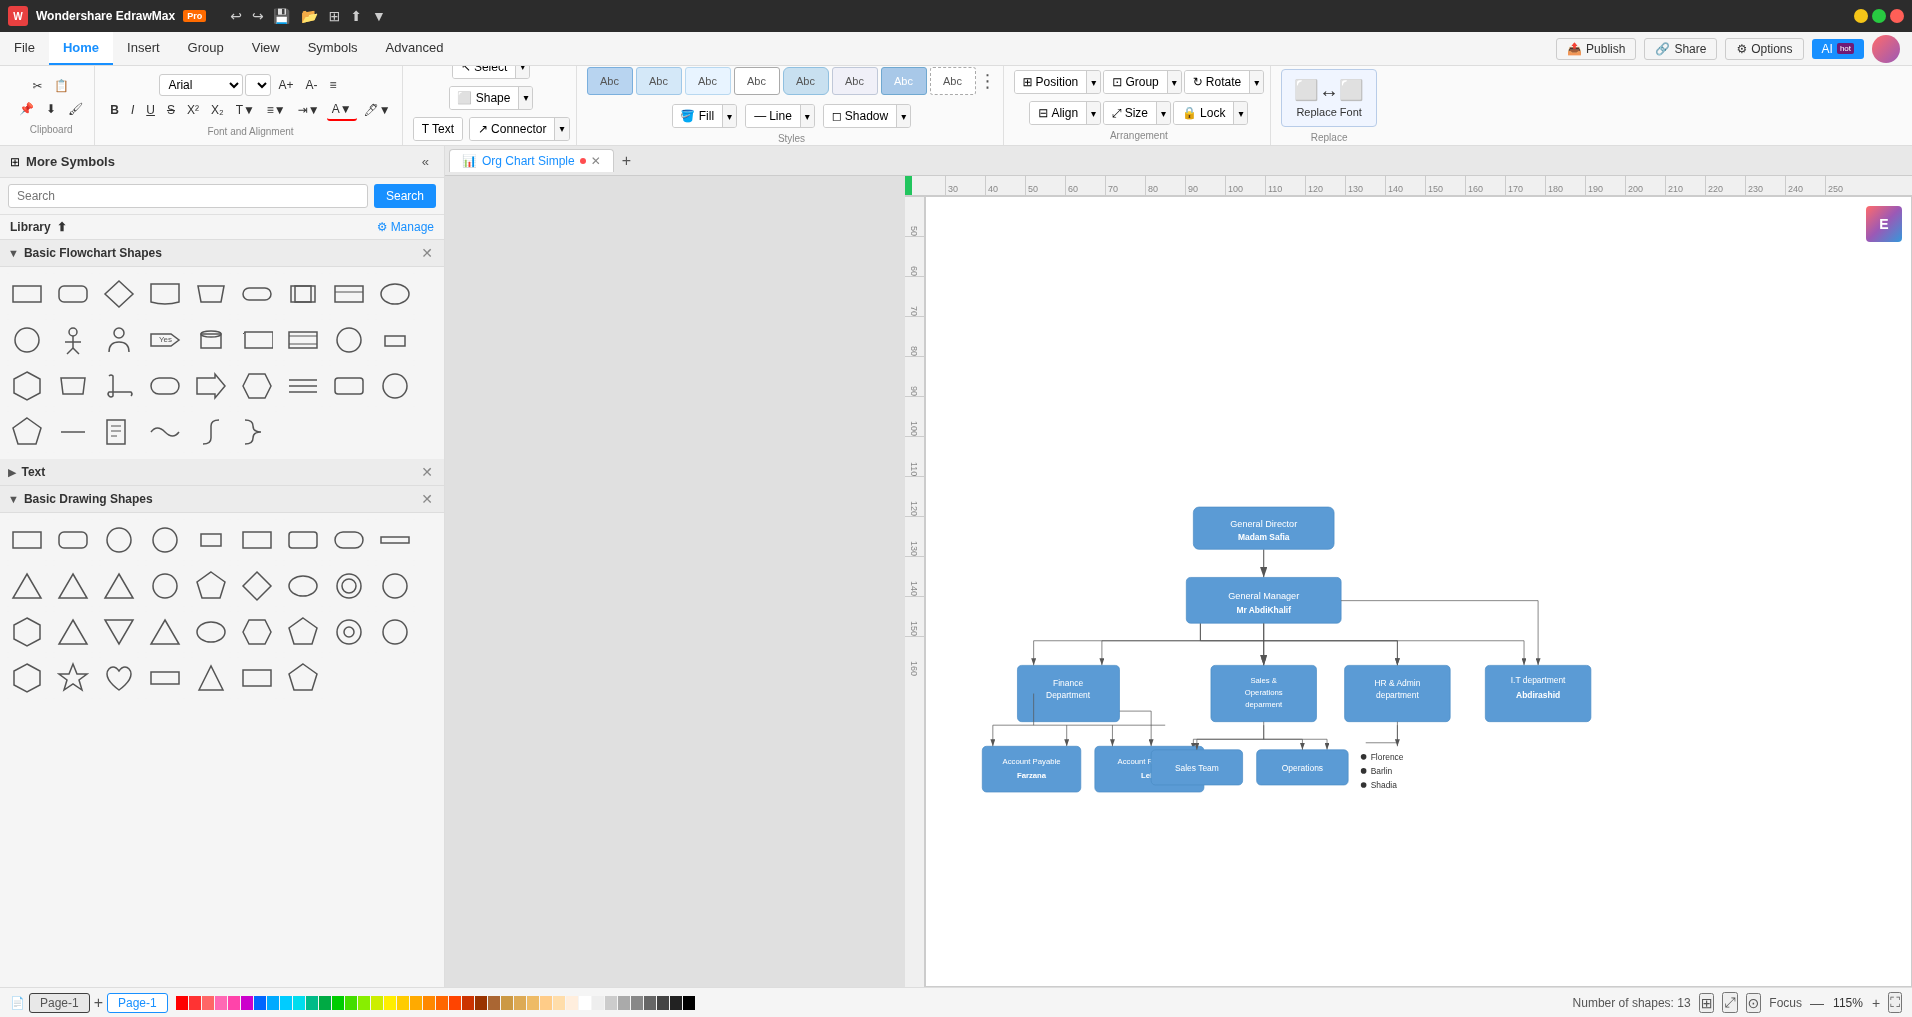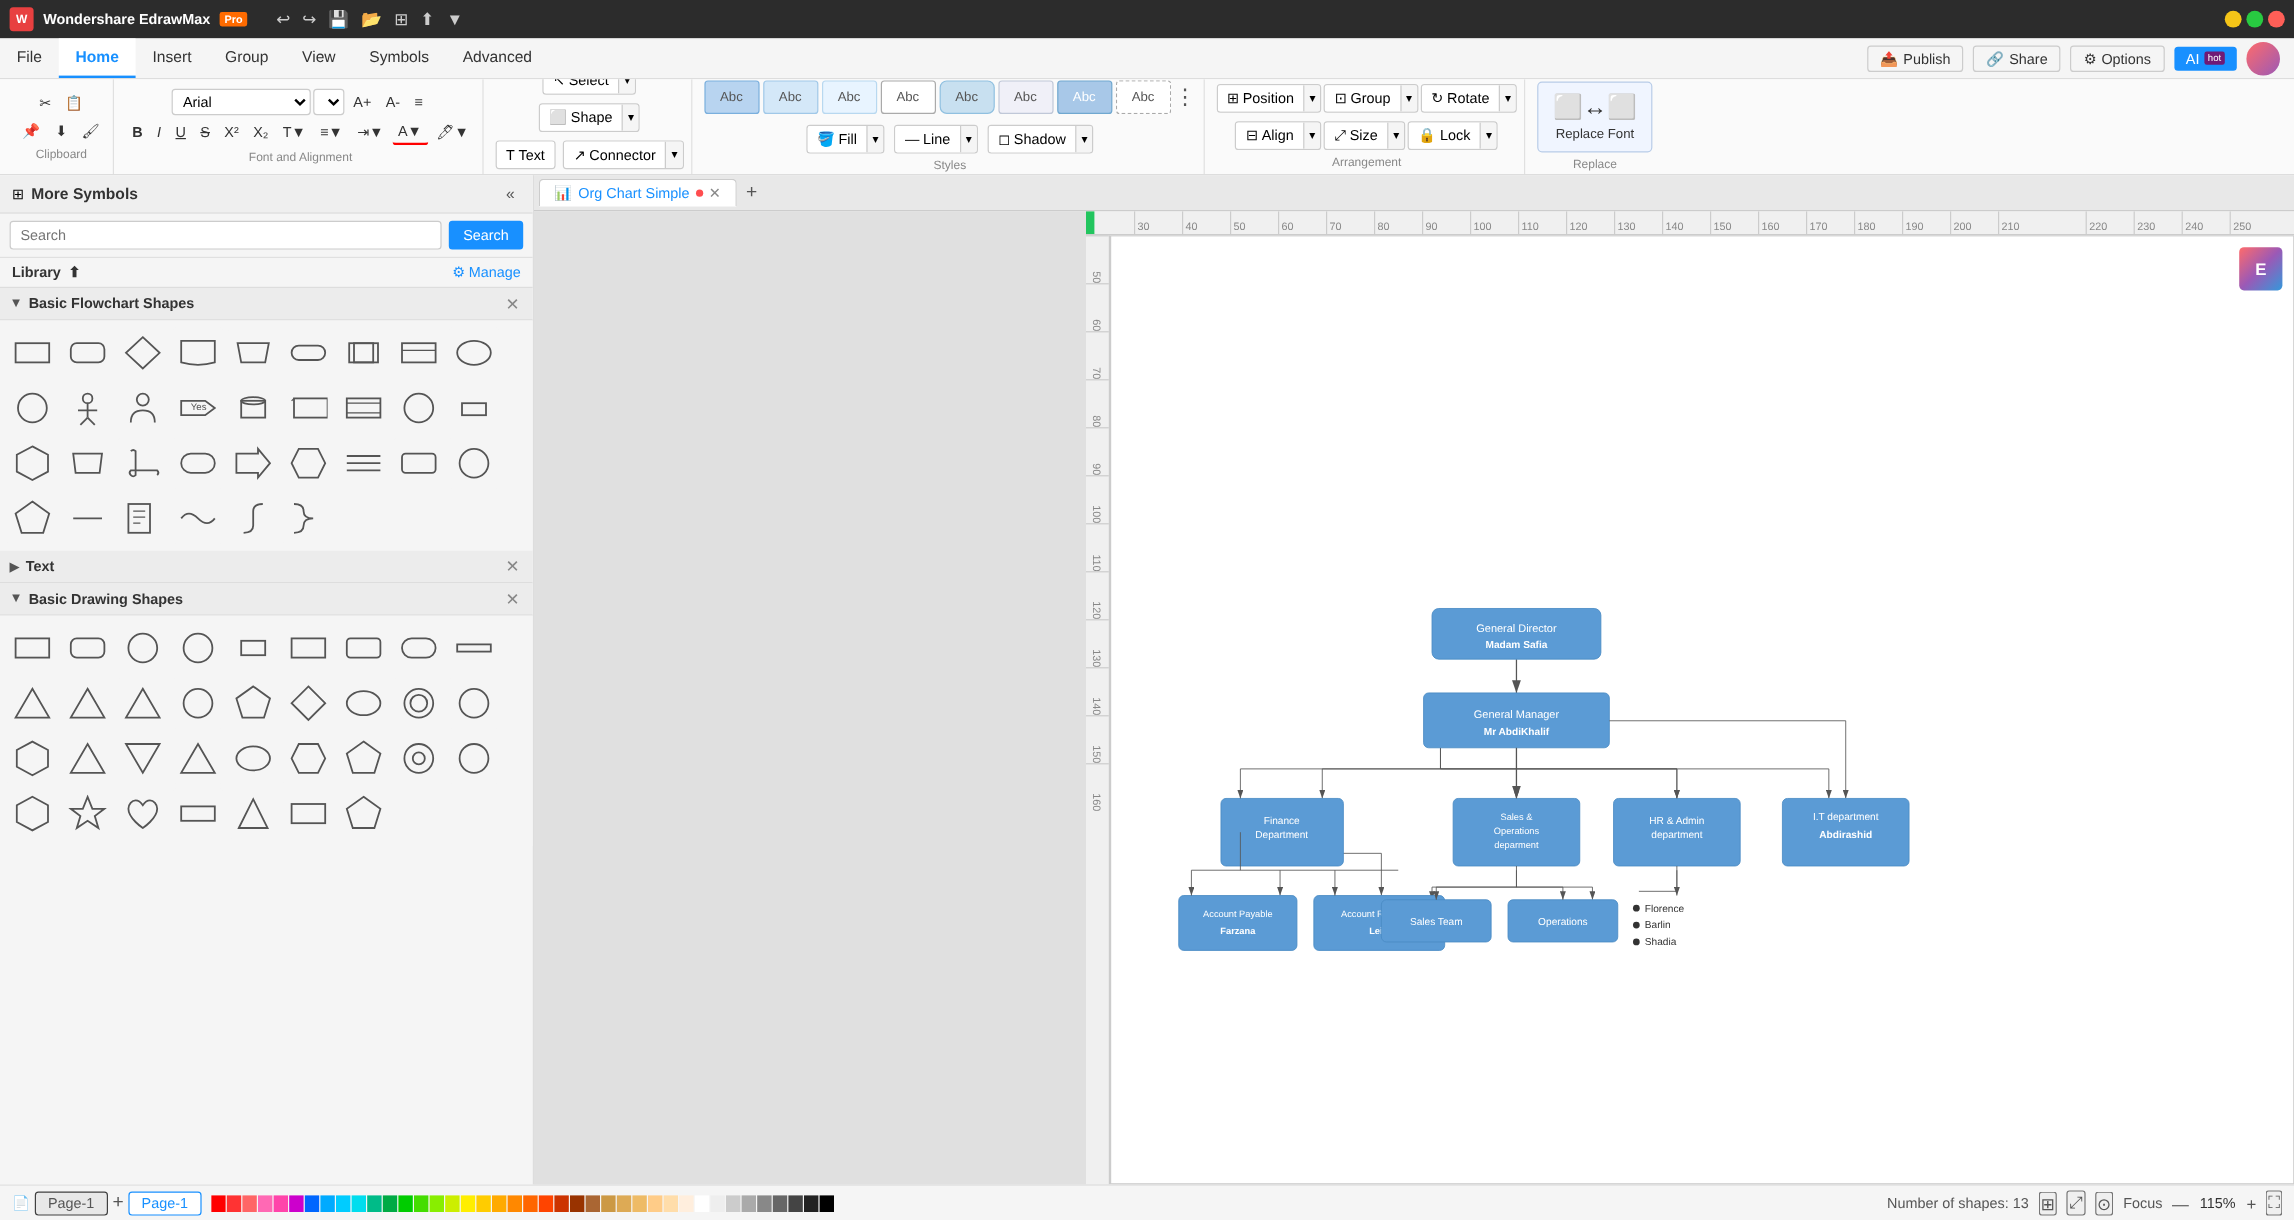--- a/index.html
+++ b/index.html
@@ -69,21 +69,21 @@
       border-right: 1px solid #e0e0e0;
       height: 100%;
       flex-direction: column;
       justify-content: center;
     }
     .tb-section:last-child { border-right: none; }
     .tb-section-label { font-size: 10px; color: #888; margin-top: 2px; }
     .tb-row { display: flex; align-items: center; gap: 2px; }
     .tb-btn { background: none; border: none; cursor: pointer; padding: 3px 5px; border-radius: 3px; font-size: 12px; color: #333; display: flex; align-items: center; gap: 2px; }
     .tb-select { border: 1px solid #ccc; border-radius: 3px; padding: 2px 4px; font-size: 12px; background: white; }
-    .font-name-select { width: 116px; }
+    .font-name-select { width: 84px; }
     .font-size-select { width: 26px; }
     .style-box { width: 46px; height: 28px; border: 1px solid #ccc; border-radius: 3px; display: flex; align-items: center; justify-content: center; font-size: 11px; color: #555; background: white; cursor: pointer; font-family: Arial; }
     .abc-styles { display: flex; gap: 3px; flex-wrap: nowrap; }
     .abc-blue { background: #b8d4f0; border-color: #7aafdd; }
     .abc-blue2 { background: #d4e8f8; border-color: #a0c8e8; }
     .abc-lightblue { background: #e8f4ff; border-color: #b8d8f0; }
     .abc-outline { background: white; border-color: #aaa; }
     .abc-round { background: #c8e0f0; border-color: #90c0e0; border-radius: 6px; }
     .abc-shadow { background: #f0f0f8; border-color: #c0c8d8; }
     .abc-fill { background: #a8c8e8; border-color: #70a8d0; color: white; }
@@ -871,21 +871,21 @@
           <div style="width:40px;font-size:9px;color:#888;border-left:1px solid #ccc;display:flex;align-items:flex-end;padding-bottom:1px;padding-left:2px;">120</div>
           <div style="width:40px;font-size:9px;color:#888;border-left:1px solid #ccc;display:flex;align-items:flex-end;padding-bottom:1px;padding-left:2px;">130</div>
           <div style="width:40px;font-size:9px;color:#888;border-left:1px solid #ccc;display:flex;align-items:flex-end;padding-bottom:1px;padding-left:2px;">140</div>
           <div style="width:40px;font-size:9px;color:#888;border-left:1px solid #ccc;display:flex;align-items:flex-end;padding-bottom:1px;padding-left:2px;">150</div>
           <div style="width:40px;font-size:9px;color:#888;border-left:1px solid #ccc;display:flex;align-items:flex-end;padding-bottom:1px;padding-left:2px;">160</div>
           <div style="width:40px;font-size:9px;color:#888;border-left:1px solid #ccc;display:flex;align-items:flex-end;padding-bottom:1px;padding-left:2px;">170</div>
           <div style="width:40px;font-size:9px;color:#888;border-left:1px solid #ccc;display:flex;align-items:flex-end;padding-bottom:1px;padding-left:2px;">180</div>
           <div style="width:40px;font-size:9px;color:#888;border-left:1px solid #ccc;display:flex;align-items:flex-end;padding-bottom:1px;padding-left:2px;">190</div>
           <div style="width:40px;font-size:9px;color:#888;border-left:1px solid #ccc;display:flex;align-items:flex-end;padding-bottom:1px;padding-left:2px;">200</div>
           <div style="width:40px;font-size:9px;color:#888;border-left:1px solid #ccc;display:flex;align-items:flex-end;padding-bottom:1px;padding-left:2px;">210</div>
-          <div style="width:40px;font-size:9px;color:#888;border-left:1px solid #ccc;display:flex;align-items:flex-end;padding-bottom:1px;padding-left:2px;margin-left:33px;">220</div>
+          <div style="width:40px;font-size:9px;color:#888;border-left:1px solid #ccc;display:flex;align-items:flex-end;padding-bottom:1px;padding-left:2px;">220</div>
           <div style="width:40px;font-size:9px;color:#888;border-left:1px solid #ccc;display:flex;align-items:flex-end;padding-bottom:1px;padding-left:2px;">230</div>
           <div style="width:40px;font-size:9px;color:#888;border-left:1px solid #ccc;display:flex;align-items:flex-end;padding-bottom:1px;padding-left:2px;">240</div>
           <div style="width:40px;font-size:9px;color:#888;border-left:1px solid #ccc;display:flex;align-items:flex-end;padding-bottom:1px;padding-left:2px;">250</div>
         </div>
       </div>
 
       <div style="position:absolute;top:20px;left:460px;width:20px;bottom:0;background:#f0f0f0;border-right:1px solid #ccc;z-index:2;display:flex;flex-direction:column;">
         <div style="height:40px;font-size:9px;color:#888;border-top:1px solid #ccc;writing-mode:vertical-rl;display:flex;align-items:center;justify-content:flex-end;padding-right:1px;">50</div>
         <div style="height:40px;font-size:9px;color:#888;border-top:1px solid #ccc;writing-mode:vertical-rl;display:flex;align-items:center;justify-content:flex-end;padding-right:1px;">60</div>
         <div style="height:40px;font-size:9px;color:#888;border-top:1px solid #ccc;writing-mode:vertical-rl;display:flex;align-items:center;justify-content:flex-end;padding-right:1px;">70</div>

